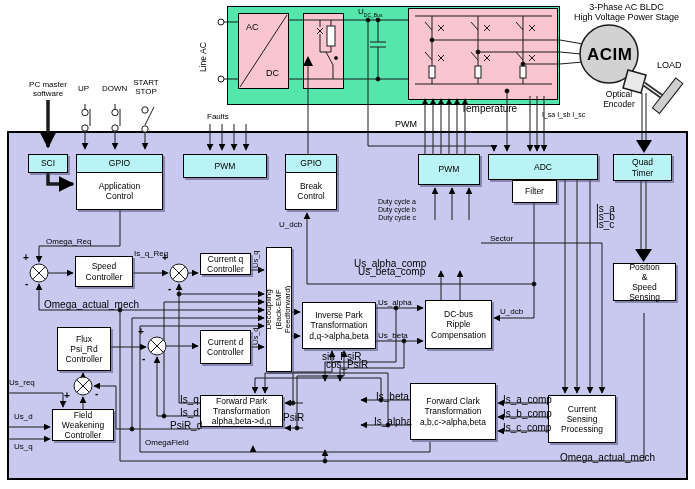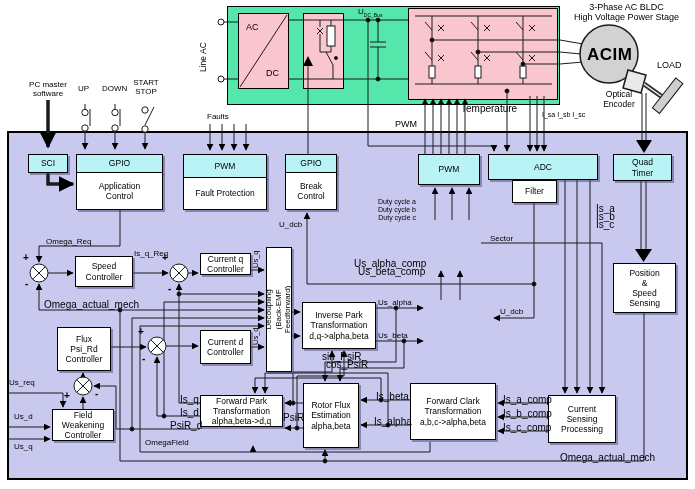--- a/index.html
+++ b/index.html
@@ -216,21 +216,20 @@
           <path d="M76.6,379.6 L89.4,392.4 M89.4,379.6 L76.6,392.4"></path>
       </g>
     </g>
   </svg>
 
   <div class="blk cy" style="left:28px;top:154px;width:40px;height:19px"><span>SCI</span></div>
   <div class="blk cy" style="left:76px;top:154px;width:87px;height:19px"><span>GPIO</span></div>
   <div class="blk" style="left:76px;top:172px;width:87px;height:38px"><span>Application
 Control</span></div>
   <div class="blk cy" style="left:183px;top:154px;width:84px;height:24px"><span>PWM</span></div>
-  <div class="blk" style="left:183px;top:177px;width:84px;height:33px"><span>Fault Protection</span></div>
   <div class="blk cy" style="left:285px;top:154px;width:52px;height:19px"><span>GPIO</span></div>
   <div class="blk" style="left:285px;top:172px;width:52px;height:38px"><span>Break
 Control</span></div>
   <div class="blk cy" style="left:418px;top:154px;width:62px;height:31px"><span>PWM</span></div>
   <div class="blk cy" style="left:488px;top:154px;width:110px;height:26px"><span>ADC</span></div>
   <div class="blk" style="left:512px;top:180px;width:45px;height:23px"><span>Filter</span></div>
   <div class="blk cy" style="left:613px;top:154px;width:59px;height:27px"><span>Quad
 Timer</span></div>
 
   <div class="blk" style="left:75px;top:256px;width:58px;height:31px"><span>Speed
@@ -242,33 +241,33 @@
 Controller</span></div>
   <div class="blk" style="left:200px;top:330px;width:51px;height:34px"><span>Current d
 Controller</span></div>
   <div class="blk" style="left:266px;top:247px;width:26px;height:125px">
     <div style="transform:rotate(-90deg);width:122px;font-size:8px;line-height:1.2">Decoupling
 (Back-EMF Feedforward)</div>
   </div>
   <div class="blk" style="left:302px;top:302px;width:74px;height:47px"><span>Inverse Park
 Transformation
 d,q-&gt;alpha,beta</span></div>
-  <div class="blk" style="left:613px;top:263px;width:63px;height:50px"><span>Position
+  <div class="blk" style="left:425px;top:300px;width:67px;height:49px"><span>DC-bus
+Ripple
+Compensation</span></div>
+  <div class="blk" style="left:613px;top:263px;width:63px;height:38px"><span>Position
 &amp;
 Speed
 Sensing</span></div>
   <div class="blk" style="left:52px;top:409px;width:62px;height:32px"><span>Field
 Weakening
 Controller</span></div>
   <div class="blk" style="left:200px;top:395px;width:83px;height:32px"><span>Forward Park
 Transformation
 alpha,beta-&gt;d,q</span></div>
-  <div class="blk" style="left:303px;top:383px;width:56px;height:65px"><span>Rotor Flux
-Estimation
-alpha,beta</span></div>
   <div class="blk" style="left:410px;top:383px;width:86px;height:57px"><span>Forward Clark
 Transformation
 a,b,c-&gt;alpha,beta</span></div>
   <div class="blk" style="left:548px;top:395px;width:68px;height:48px"><span>Current
 Sensing
 Processing</span></div>
 
   <div class="lbl title" style="left:560px;top:2px;width:133px">3-Phase AC BLDC
 High Voltage Power Stage</div>
   <div class="lbl rot" style="left:199px;top:72px;font-size:8.5px">Line AC</div>

